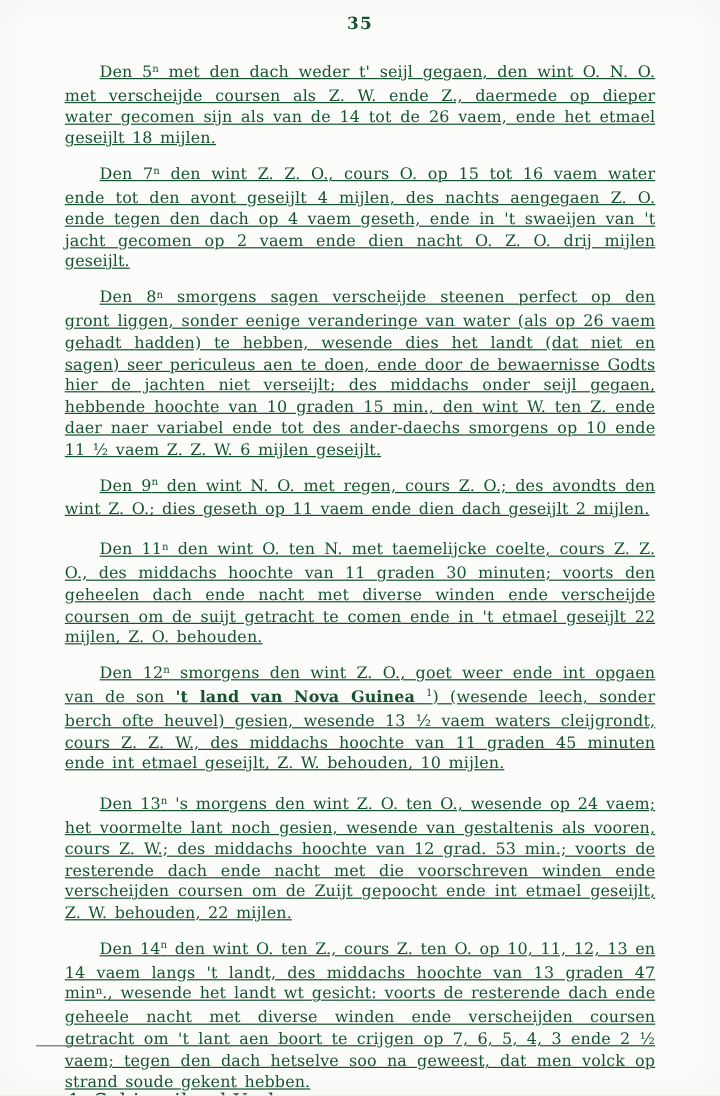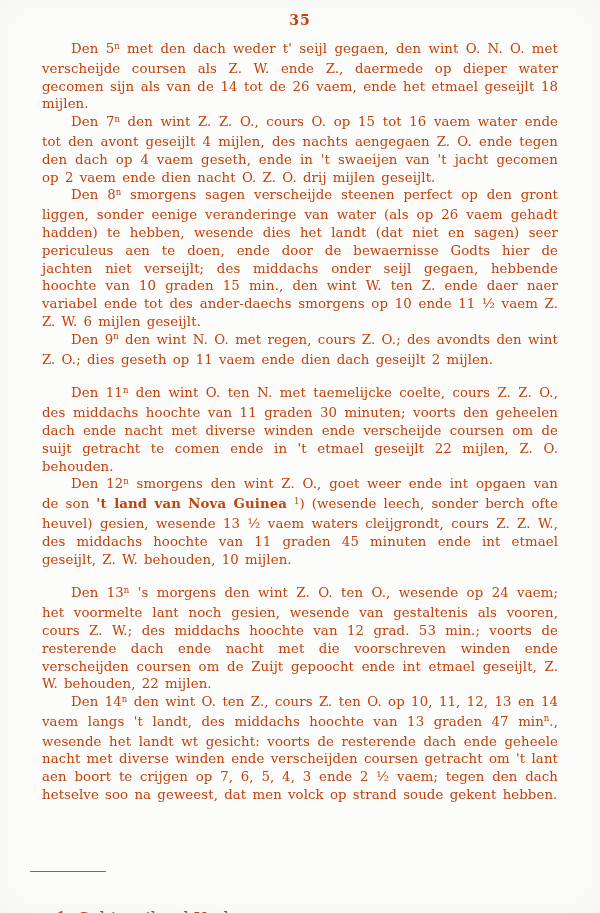--- a/index.html
+++ b/index.html
@@ -8,21 +8,21 @@
     background: #e9e9e6;
   }
   .page {
     position: relative;
     width: 600px;
     height: 913px;
     margin: 0;
     background: #fcfcfa;
     overflow: hidden;
     font-family: "DejaVu Serif", "Liberation Serif", serif;
-    color: #c2410c;
+    color: #14532d;
     box-shadow: inset 0 0 40px rgba(0,0,0,0.03);
   }
   .page-number {
     position: absolute;
     top: 12px;
     left: 0;
     width: 100%;
     text-align: center;
     font-size: 14px;
     font-weight: bold;
@@ -33,22 +33,23 @@
     top: 40px;
     left: 42px;
     width: 516px;
     font-size: 13.3px;
     line-height: 17.8px;
     text-align: justify;
     word-spacing: 0.14em;
     letter-spacing: 0.1px;
   }
   .body-text p {
-    margin: 0;
+    margin: 12px;
     text-indent: 29px;
+    text-decoration: underline;
   }
   .body-text p.gap-before {
     margin-top: 16px;
   }
   .bold {
     font-weight: bold;
   }
   .sup {
     font-size: 8.5px;
     position: relative;

